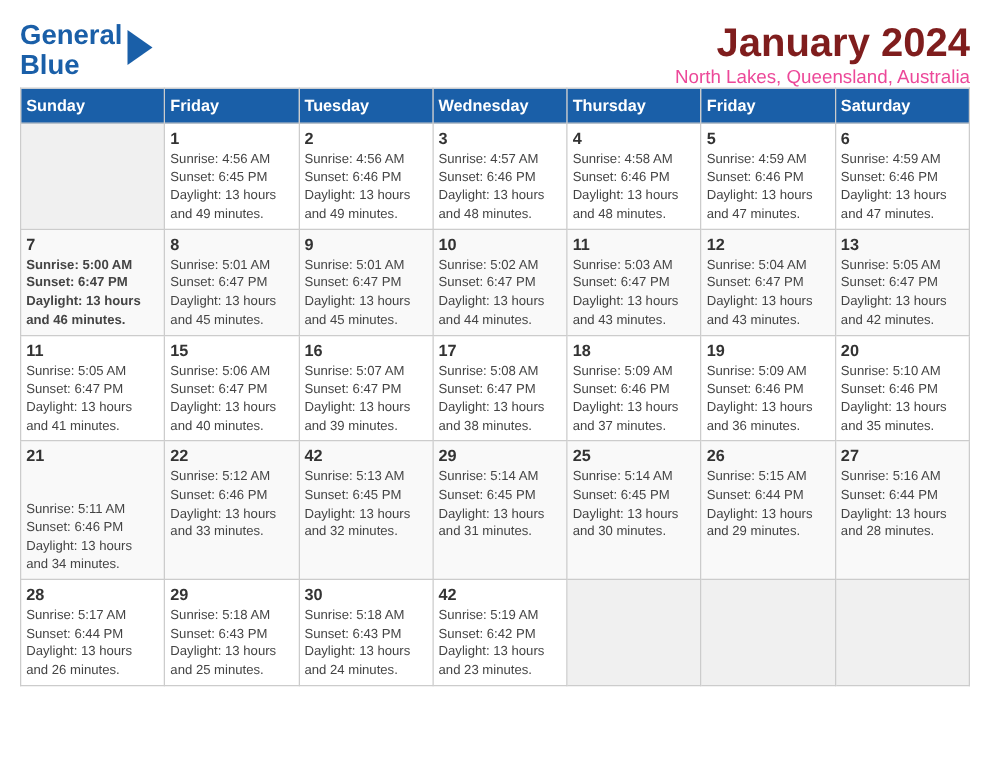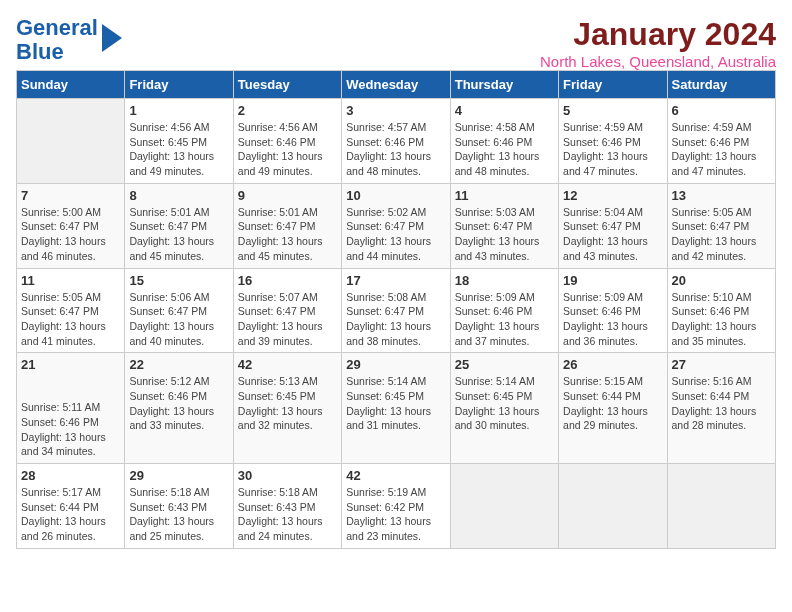--- a/index.html
+++ b/index.html
@@ -164,21 +164,21 @@
           <span class="day-num">6</span>
           <div class="day-info" style="white-space: pre-line;">Sunrise: 4:59 AM
 Sunset: 6:46 PM
 Daylight: 13 hours
 and 47 minutes.</div>
         </td>
       </tr>
       <tr>
         <td>
           <span class="day-num">7</span>
-          <div class="day-info" style="white-space: pre-line;">Sunrise: 5:00 AM
+          <div class="day-info" style="white-space: pre-line; font-weight: bold;">Sunrise: 5:00 AM
 Sunset: 6:47 PM
 Daylight: 13 hours
 and 46 minutes.</div>
         </td>
         <td>
           <span class="day-num">8</span>
           <div class="day-info" style="white-space: pre-line;">Sunrise: 5:01 AM
 Sunset: 6:47 PM
 Daylight: 13 hours
 and 45 minutes.</div>

